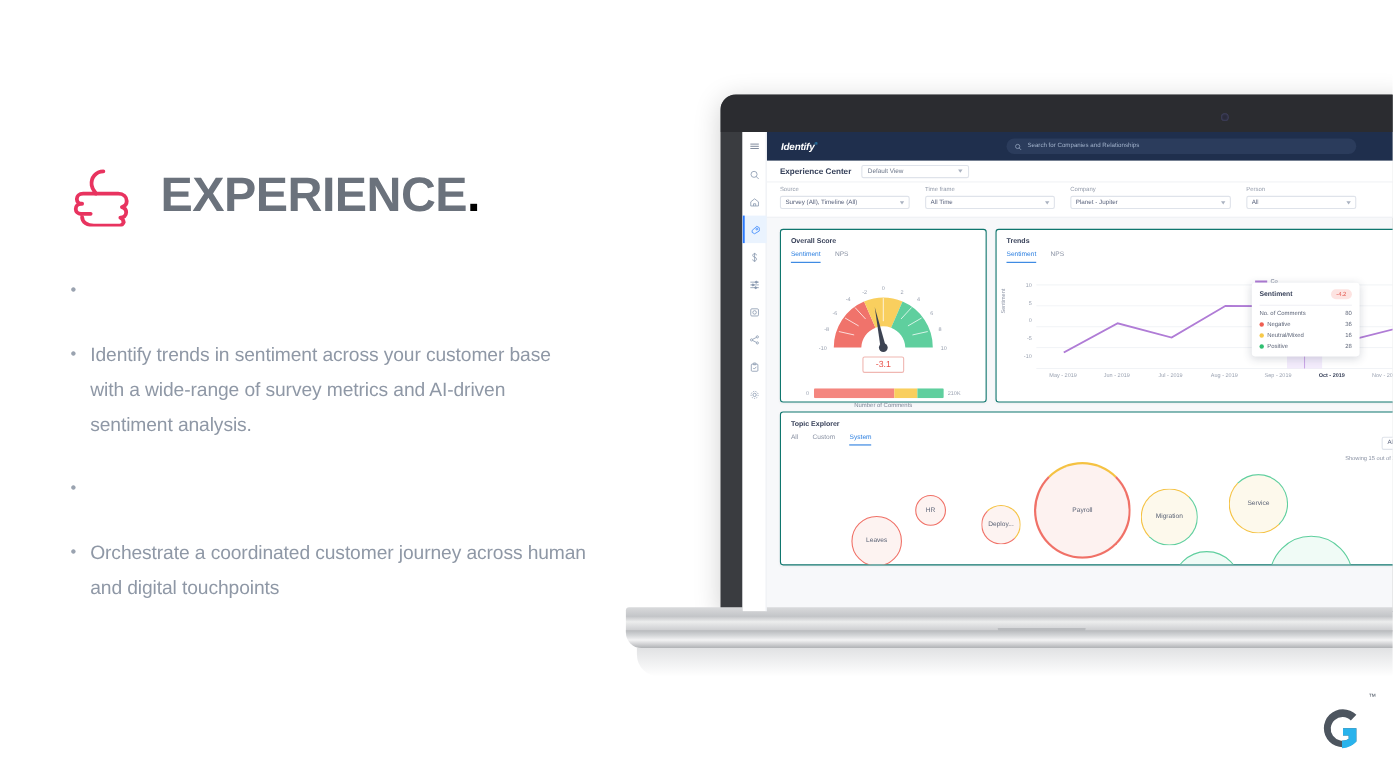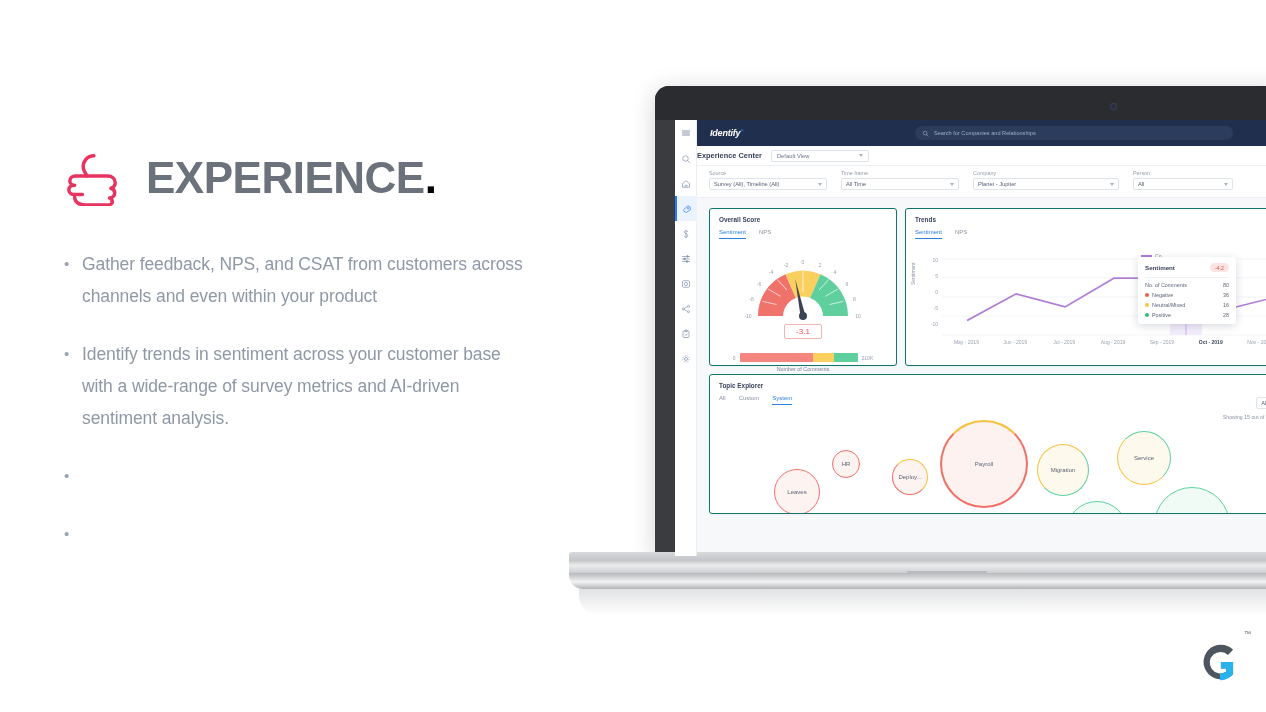--- a/index.html
+++ b/index.html
@@ -72,21 +72,21 @@
   .brand .tm { font-size:4px; vertical-align:super; color:#2fa8e0; }
   .searchbar { position:absolute; left:218px; top:6px; width:318px; height:14px;
                background:#2b3c5c; border-radius:7px; display:flex; align-items:center; }
   .search-ico { margin:0 5px 0 7px; }
   .search-ico svg { width:7px; height:7px; display:block; }
   .search-ph { color:#9fb0c9; font-size:5.6px; }
 
   .subbar { position:absolute; left:22px; top:26px; right:0; height:20px;
             background:#fff; display:flex; align-items:center;
             border-bottom:1px solid #eef0f4; }
-  .ec-title { margin-left:0; font-size:7.4px; font-weight:bold; color:#36415a;text-align:right; }
+  .ec-title { margin-left:12px; font-size:7.4px; font-weight:bold; color:#36415a;text-align:right; }
   .view-select { margin-left:9px; width:98px; height:12px; border:1px solid #dfe3ea;
                  border-radius:2px; display:flex; align-items:center;
                  justify-content:space-between; padding:0 5px; background:#fff; }
   .view-select span { font-size:5.8px; color:#6b7588; }
   .caret { width:0; height:0; border-left:2.6px solid transparent;
            border-right:2.6px solid transparent; border-top:3px solid #aab2c0; }
 
   .filters { position:absolute; left:22px; top:46px; right:0; height:32px;
              background:#fff; border-bottom:1px solid #edeff3;
              display:flex; align-items:flex-start; padding:4px 0 0 12px; gap:14px; }
@@ -187,31 +187,31 @@
           <path d="M10 46 L19 46"></path>
           <path d="M50 53.8 C50 55.6 48 57 45 57 L22 57 C16 57 11 54 11 49"></path>
         </g>
       </svg>
       <div class="heading-text"><span>EXPERIENCE</span><span class="heading-dot">.</span></div>
     </div>
 
     <div class="bullets">
       <div class="bullet">
         <div class="bullet-dot">•</div>
-        <div class="bullet-text">Gather feedback, NPS, and CSAT from customers across channels and even within your product</div>
       </div>
       <div class="bullet">
         <div class="bullet-dot">•</div>
         <div class="bullet-text">Identify trends in sentiment across your customer base with a wide-range of survey metrics and AI-driven sentiment analysis.</div>
       </div>
       <div class="bullet">
         <div class="bullet-dot">•</div>
       </div>
       <div class="bullet">
         <div class="bullet-dot">•</div>
+        <div class="bullet-text">Orchestrate a coordinated customer journey across human and digital touchpoints</div>
       </div>
     </div>
   </div>
 
   <div class="laptop">
 
     <div class="lid">
       <div class="bezel-top"></div>
       <div class="webcam"></div>
 

